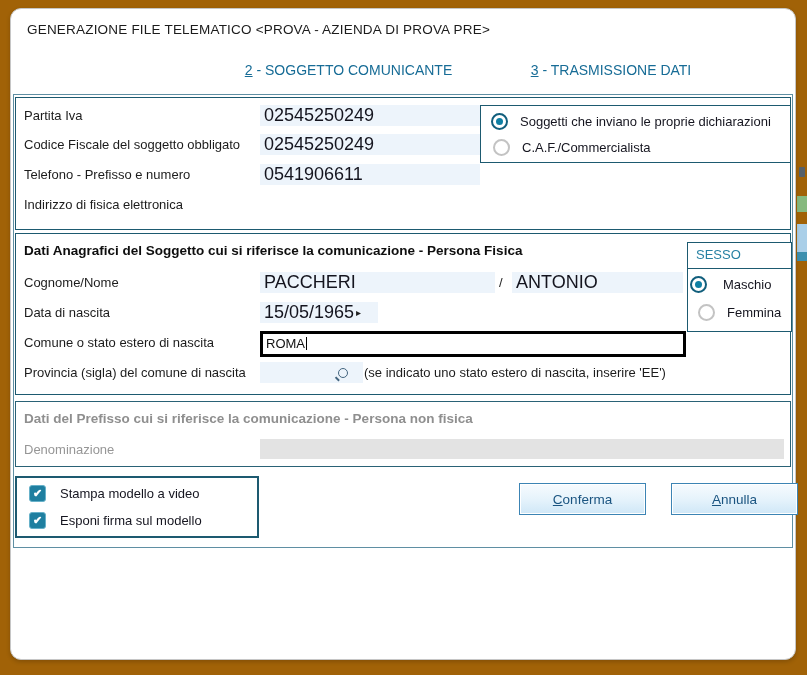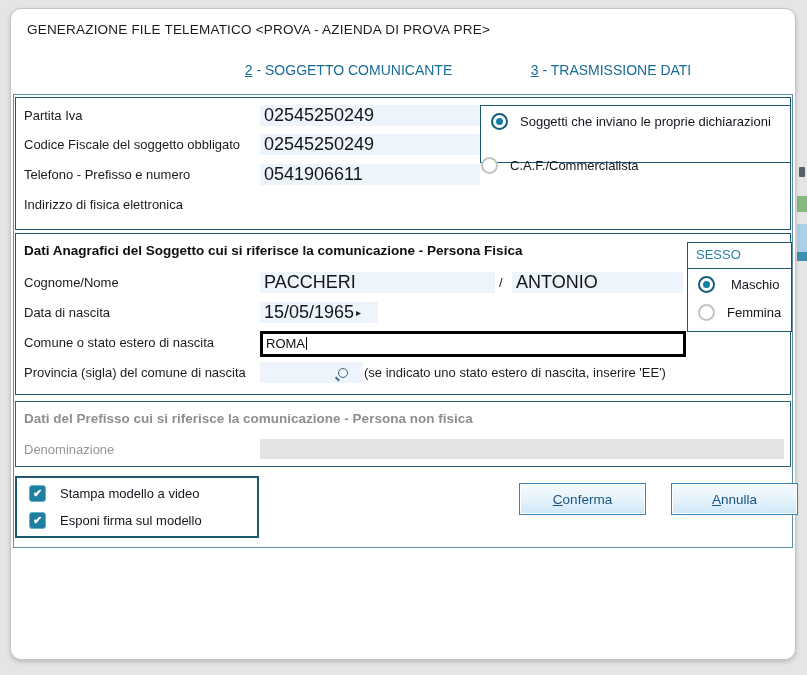--- a/index.html
+++ b/index.html
@@ -1,16 +1,16 @@
 <!DOCTYPE html>
 <html><head>
 <meta charset="utf-8">
 <style>
   html,body{margin:0;padding:0;background:#fff;}
-  .canvas{position:relative;width:807px;height:675px;background:#e5e5e5;
+  .canvas{position:relative;width:807px;height:675px;background:#a16207;
           font-family:"Liberation Sans",sans-serif;overflow:hidden;color:#1a1a1a;}
   .dialog{position:absolute;left:10px;top:8px;width:784px;height:650px;
           background:#fff;border:1px solid #c6c6c6;border-radius:11px;
           box-shadow:0 2px 4px rgba(0,0,0,0.18);}
   .titlebar{position:absolute;left:16px;top:13px;font-size:13.5px;color:#1c1c1c;
             letter-spacing:.2px;white-space:nowrap;}
   
   .tab{position:absolute;display:flex;align-items:center;justify-content:center;
        font-size:14px;color:#176c96;cursor:default;white-space:nowrap;}
   .tab .u{text-decoration:underline;}
@@ -99,21 +99,21 @@
       <div class="lbl" style="left:8px;top:66px;">Telefono - Prefisso e numero</div>
       <div class="fld" style="left:244px;top:66px;width:212px;">0541906611</div>
 
       <div class="lbl" style="left:8px;top:96px;">Indirizzo di fisica elettronica</div>
 
       <div class="groupbox" style="left:464px;top:7px;width:309px;height:56px;">
         <div class="radiorow" style="left:10px;top:7px;">
           <span class="radio sel"></span>
           <span>Soggetti che inviano le proprie dichiarazioni</span>
         </div>
-        <div class="radiorow" style="left:0;top:33px;margin-top:18px;">
+        <div class="radiorow" style="left:12px;top:33px;">
           <span class="radio"></span>
           <span>C.A.F./Commercialista</span>
         </div>
       </div>
     </div>
 
     <div class="sec" style="left:4px;top:224px;width:774px;height:160px;">
       <div class="sec-title" style="left:8px;top:9px;">Dati Anagrafici del Soggetto cui si riferisce la comunicazione - Persona Fisica</div>
 
       <div class="lbl" style="left:8px;top:38px;">Cognome/Nome</div>
@@ -131,21 +131,21 @@
       </div>
 
       <div class="lbl" style="left:8px;top:128px;">Provincia (sigla) del comune di nascita</div>
       <div class="fld" style="left:244px;top:128px;width:95px;"></div>
       <div class="mag" style="left:322px;top:134px;"></div>
       <div class="hint" style="left:348px;top:128px;">(se indicato uno stato estero di nascita, inserire 'EE')</div>
 
       <div class="groupbox" style="left:671px;top:8px;width:103px;height:88px;">
         <div class="sesso-label">SESSO</div>
         <div class="sesso-sep"></div>
-        <div class="radiorow" style="left:10px;top:33px;gap:16px;">
+        <div class="radiorow" style="left:2px;top:33px;gap:16px;">
           <span class="radio sel"></span>
           <span>Maschio</span>
         </div>
         <div class="radiorow" style="left:10px;top:61px;">
           <span class="radio"></span>
           <span>Femmina</span>
         </div>
       </div>
     </div>
 

